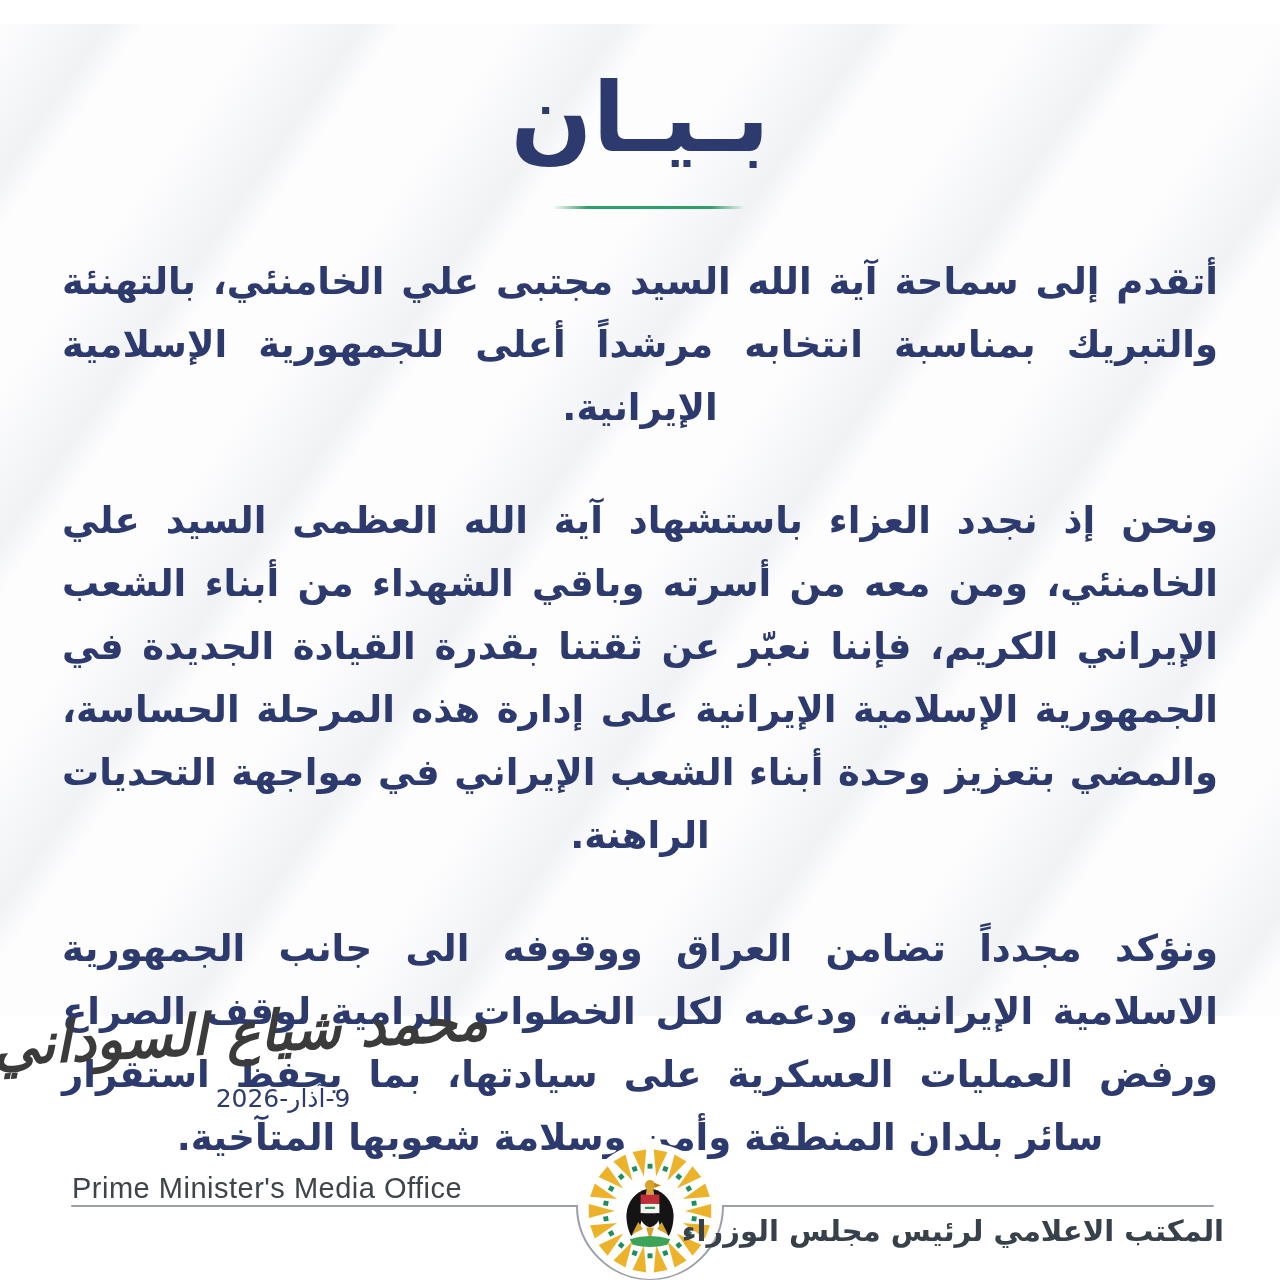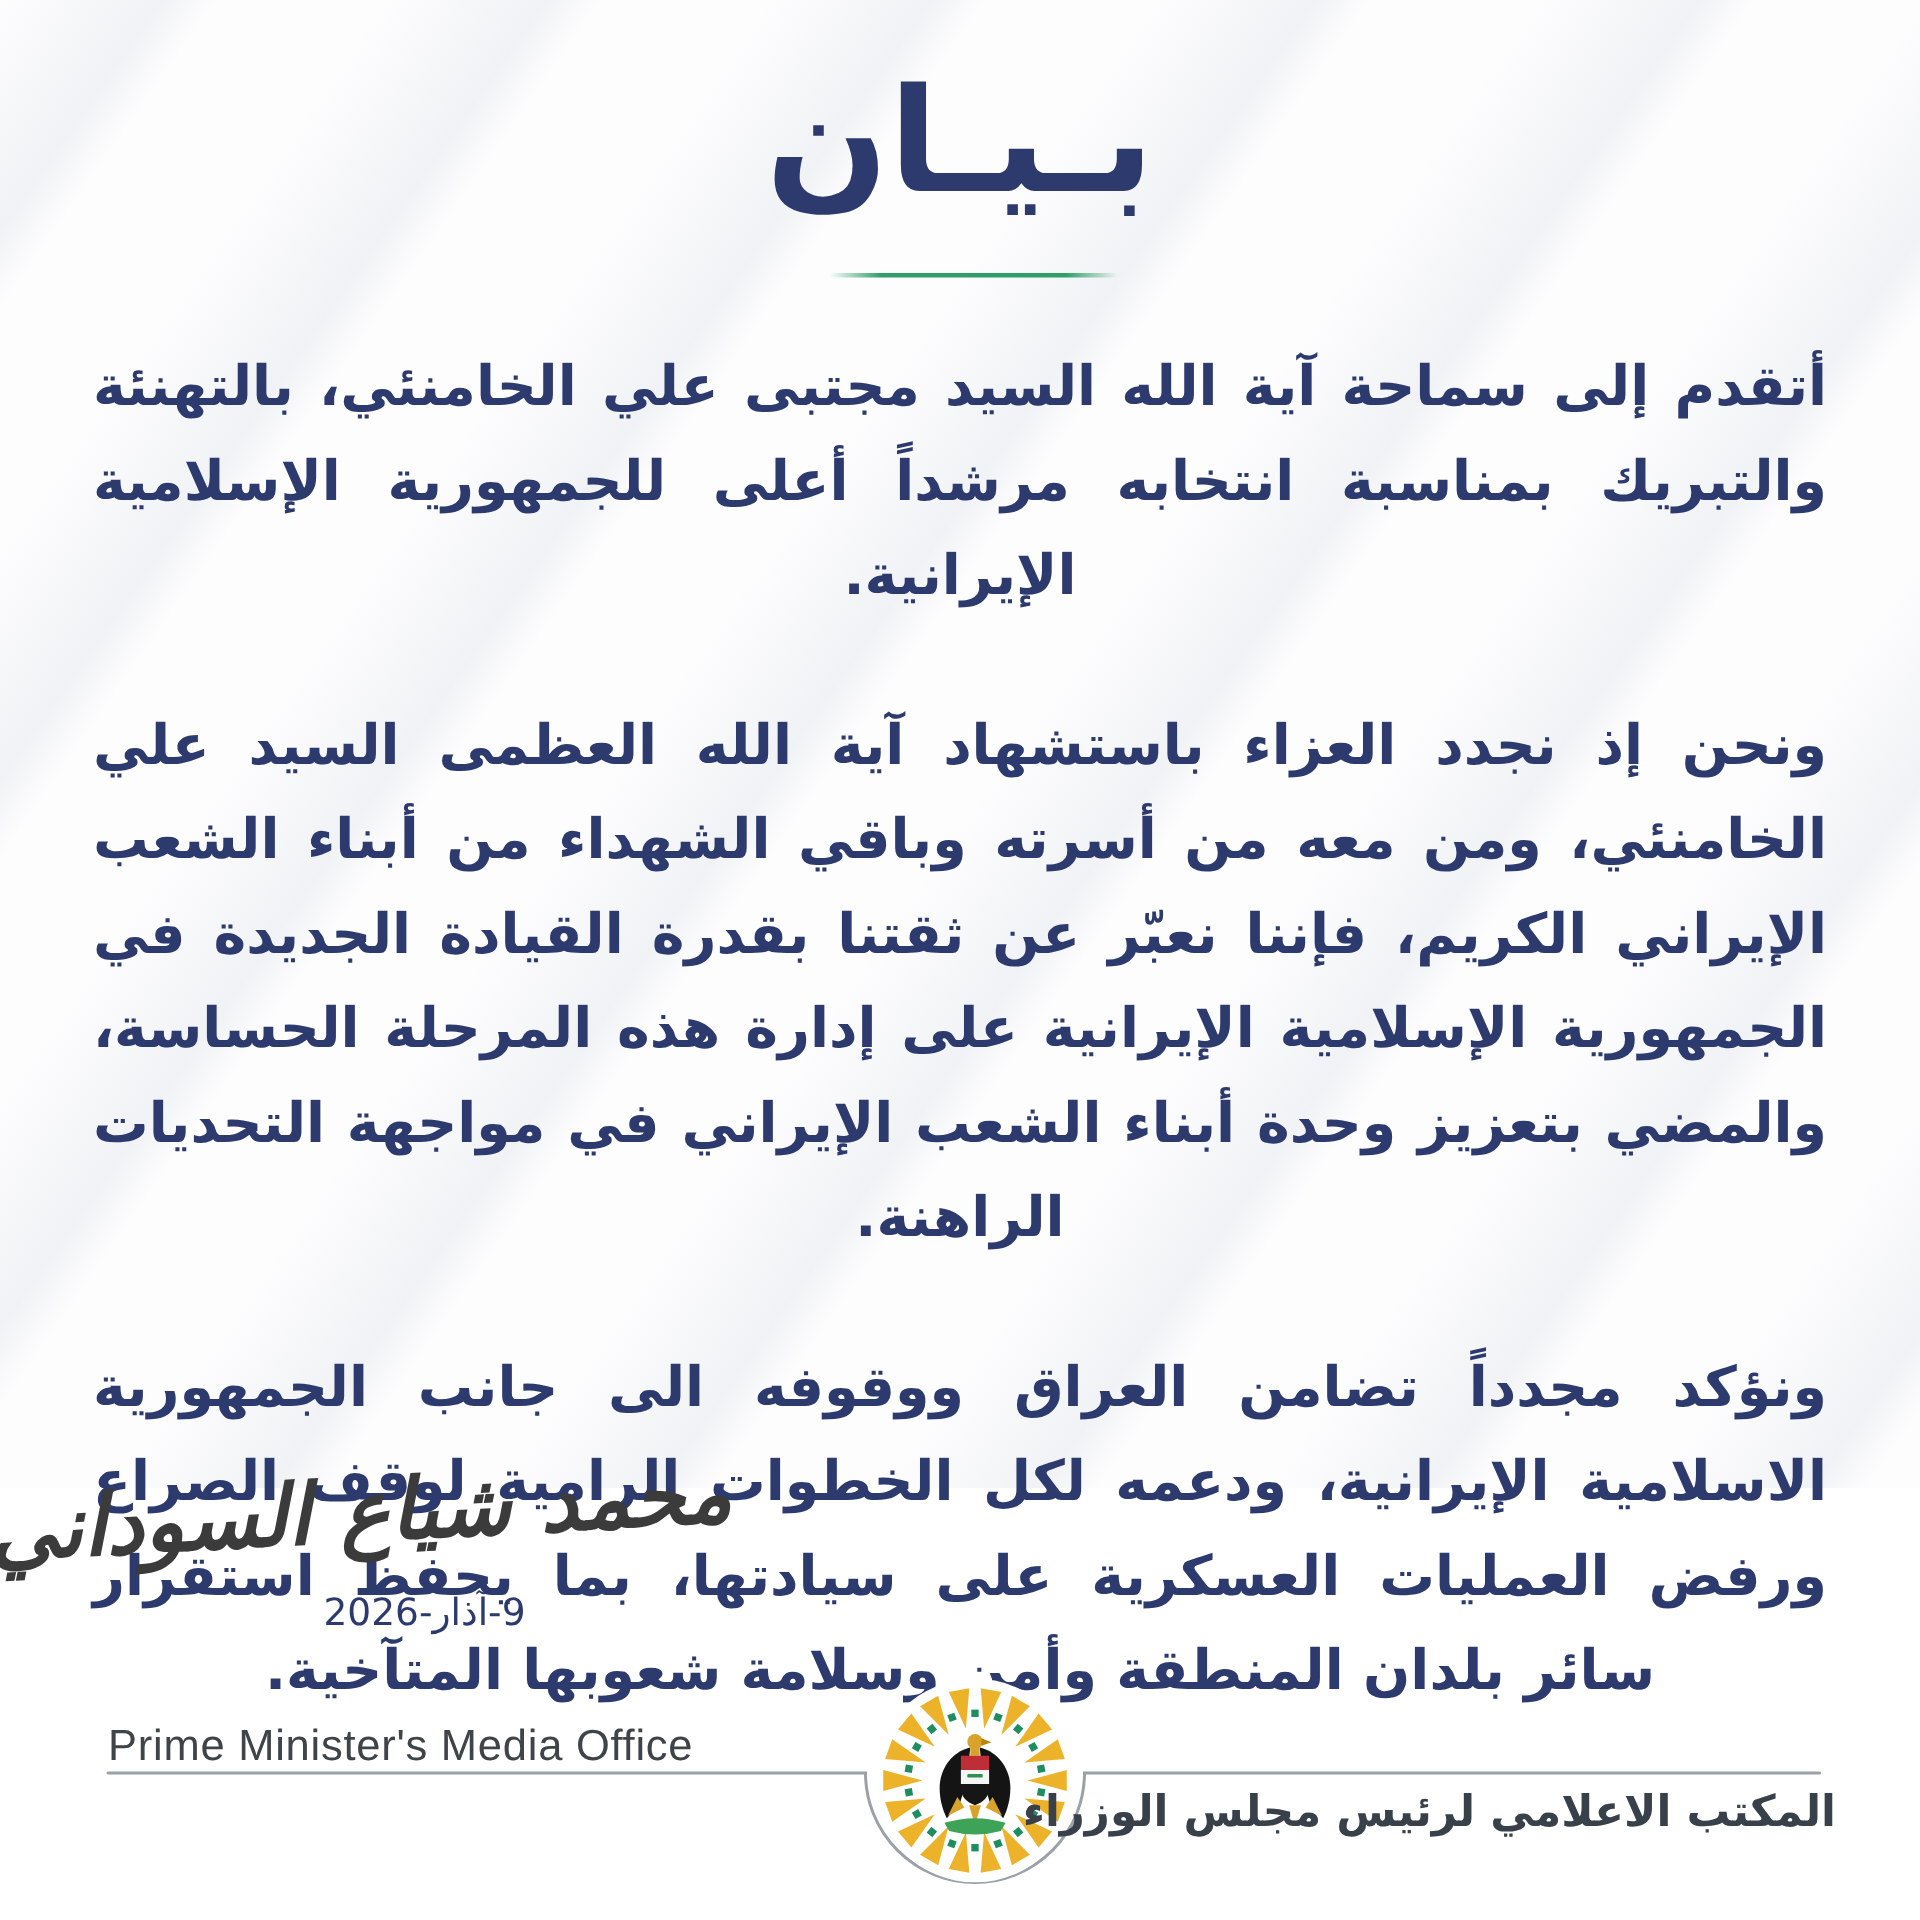--- a/index.html
+++ b/index.html
@@ -11,20 +11,21 @@
   .page{
     position:relative;
     width:1280px; height:992px;
     background-color:#fdfdfe;
     background-image:
       repeating-linear-gradient(125deg,
         rgba(255,255,255,0) 0px,
         rgba(230,233,237,0.55) 88px,
         rgba(255,255,255,0) 118px,
         rgba(255,255,255,0) 210px);
+    margin-top: 24px;
   }
   
   .title{
     position:absolute; top:38px; left:0; right:0;
     text-align:center;
     font-size:96px; font-weight:bold;
     color:#2d3a6e;
     letter-spacing:2px;
     direction:rtl;
   }

